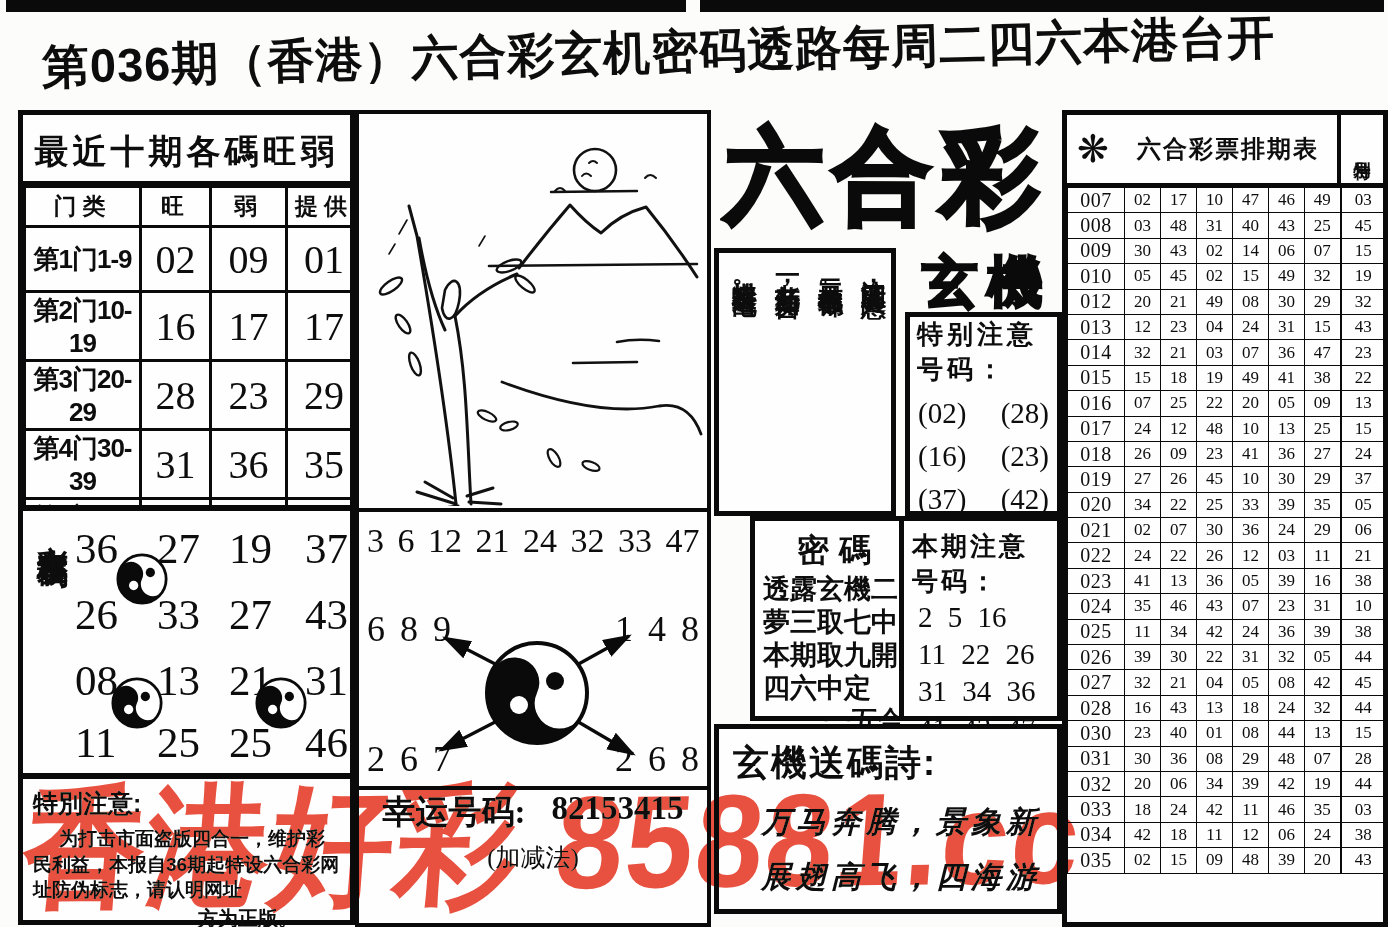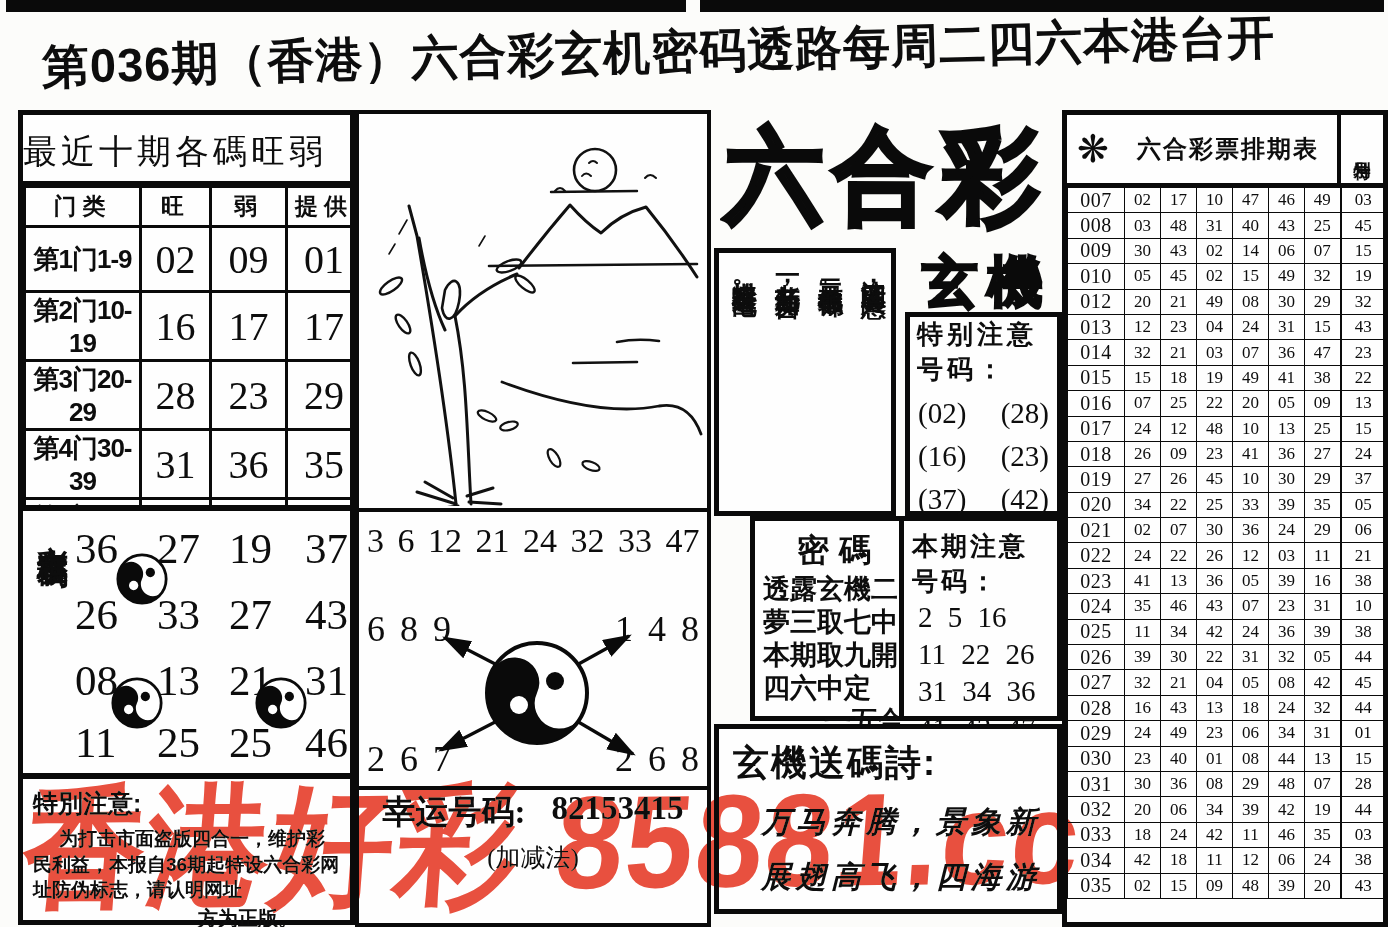--- a/index.html
+++ b/index.html
@@ -20,22 +20,22 @@
     font-family:"Liberation Sans", sans-serif;
     font-size:47px; font-weight:900; letter-spacing:1px; white-space:nowrap;
     transform:rotate(-1.4deg);
   }
 
   .panel { position:absolute; background:#fefefe; border:5px solid #0a0a0a; }
   .panel.thin { border-width:4px; }
 
   
   .hotweak-title {
-    height:70px; text-align:left; font-family:"Liberation Sans",sans-serif;
-    font-size:34px; font-weight:400; letter-spacing:4px; padding-top:14px;
+    height:70px; text-align:center; font-family:"Liberation Sans",sans-serif;
+    font-size:34px; font-weight:700; letter-spacing:4px; padding-top:14px;
     border-bottom:4px solid #0a0a0a;
   }
   table.hotweak { width:100%; border-collapse:collapse; table-layout:fixed; }
   table.hotweak th, table.hotweak td { border:3px solid #0a0a0a; text-align:center; }
   table.hotweak th {
     height:40px; font-family:"Liberation Sans",sans-serif;
     font-size:23px; font-weight:900; letter-spacing:6px;
   }
   table.hotweak td { height:65px; font-size:40px; }
   table.hotweak td.gate {
@@ -583,30 +583,20 @@
           <td class="period">028</td>
           <td>16</td>
           <td>43</td>
           <td>13</td>
           <td>18</td>
           <td>24</td>
           <td>32</td>
           <td class="special">44</td>
         </tr>
         <tr>
-          <td class="period">029</td>
-          <td>24</td>
-          <td>49</td>
-          <td>23</td>
-          <td>06</td>
-          <td>34</td>
-          <td>31</td>
-          <td class="special">01</td>
-        </tr>
-        <tr>
           <td class="period">030</td>
           <td>23</td>
           <td>40</td>
           <td>01</td>
           <td>08</td>
           <td>44</td>
           <td>13</td>
           <td class="special">15</td>
         </tr>
         <tr>

